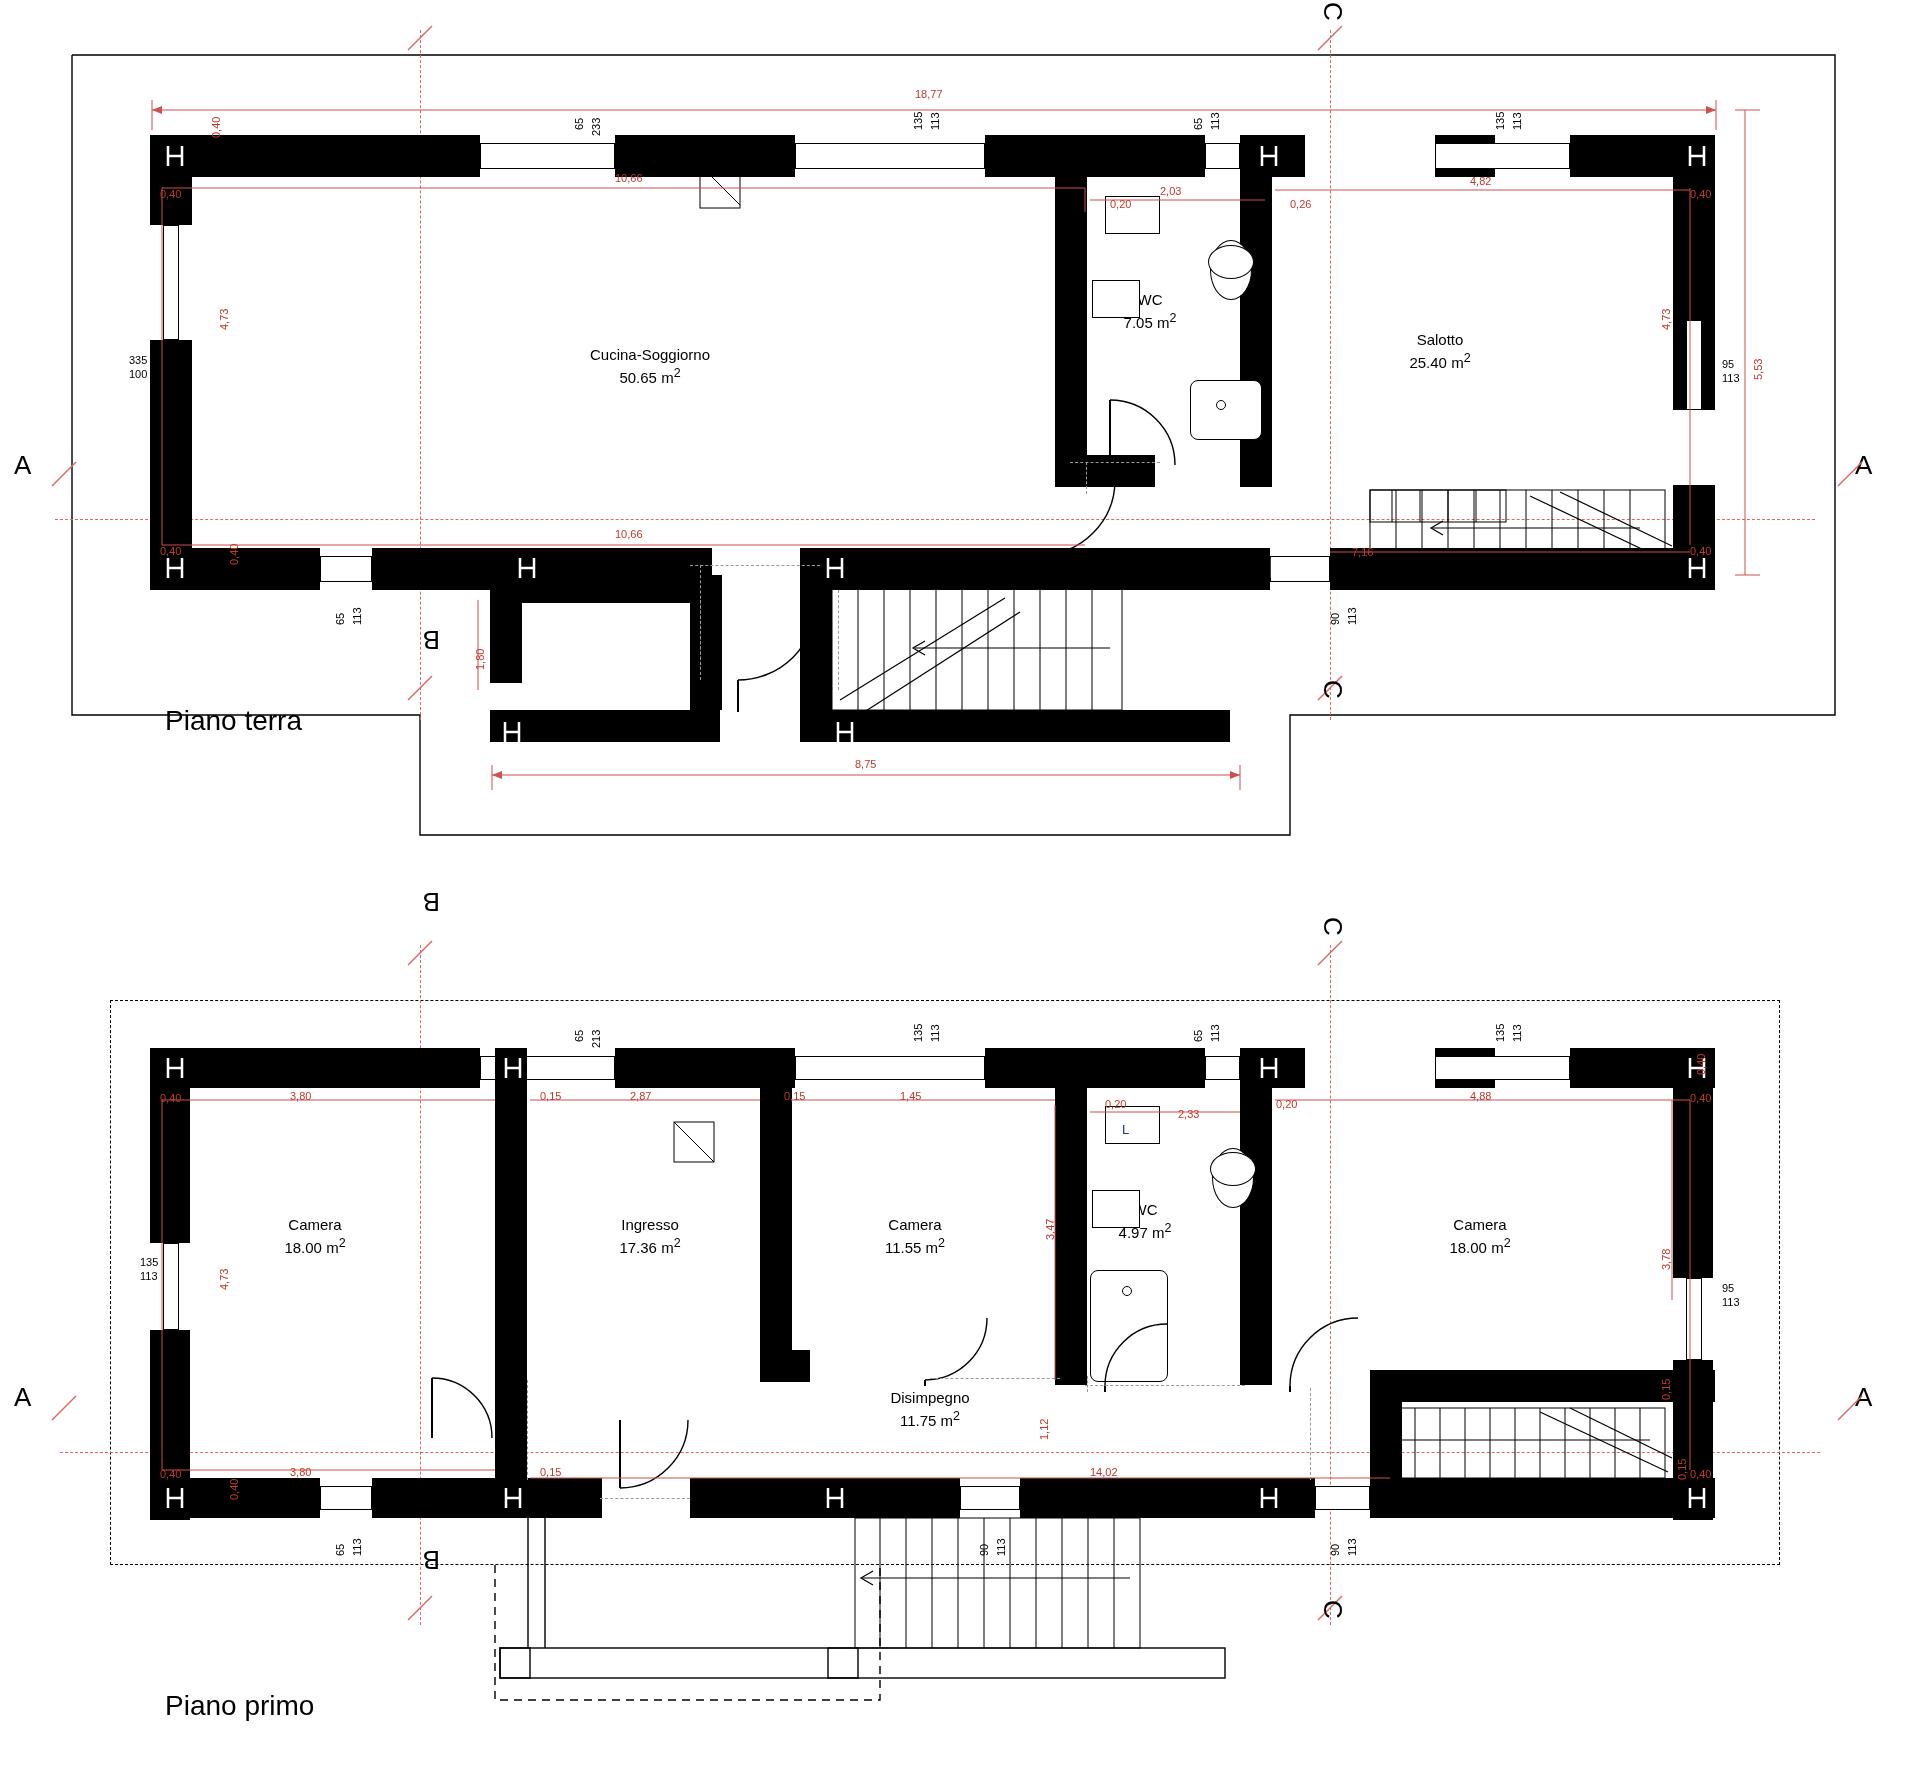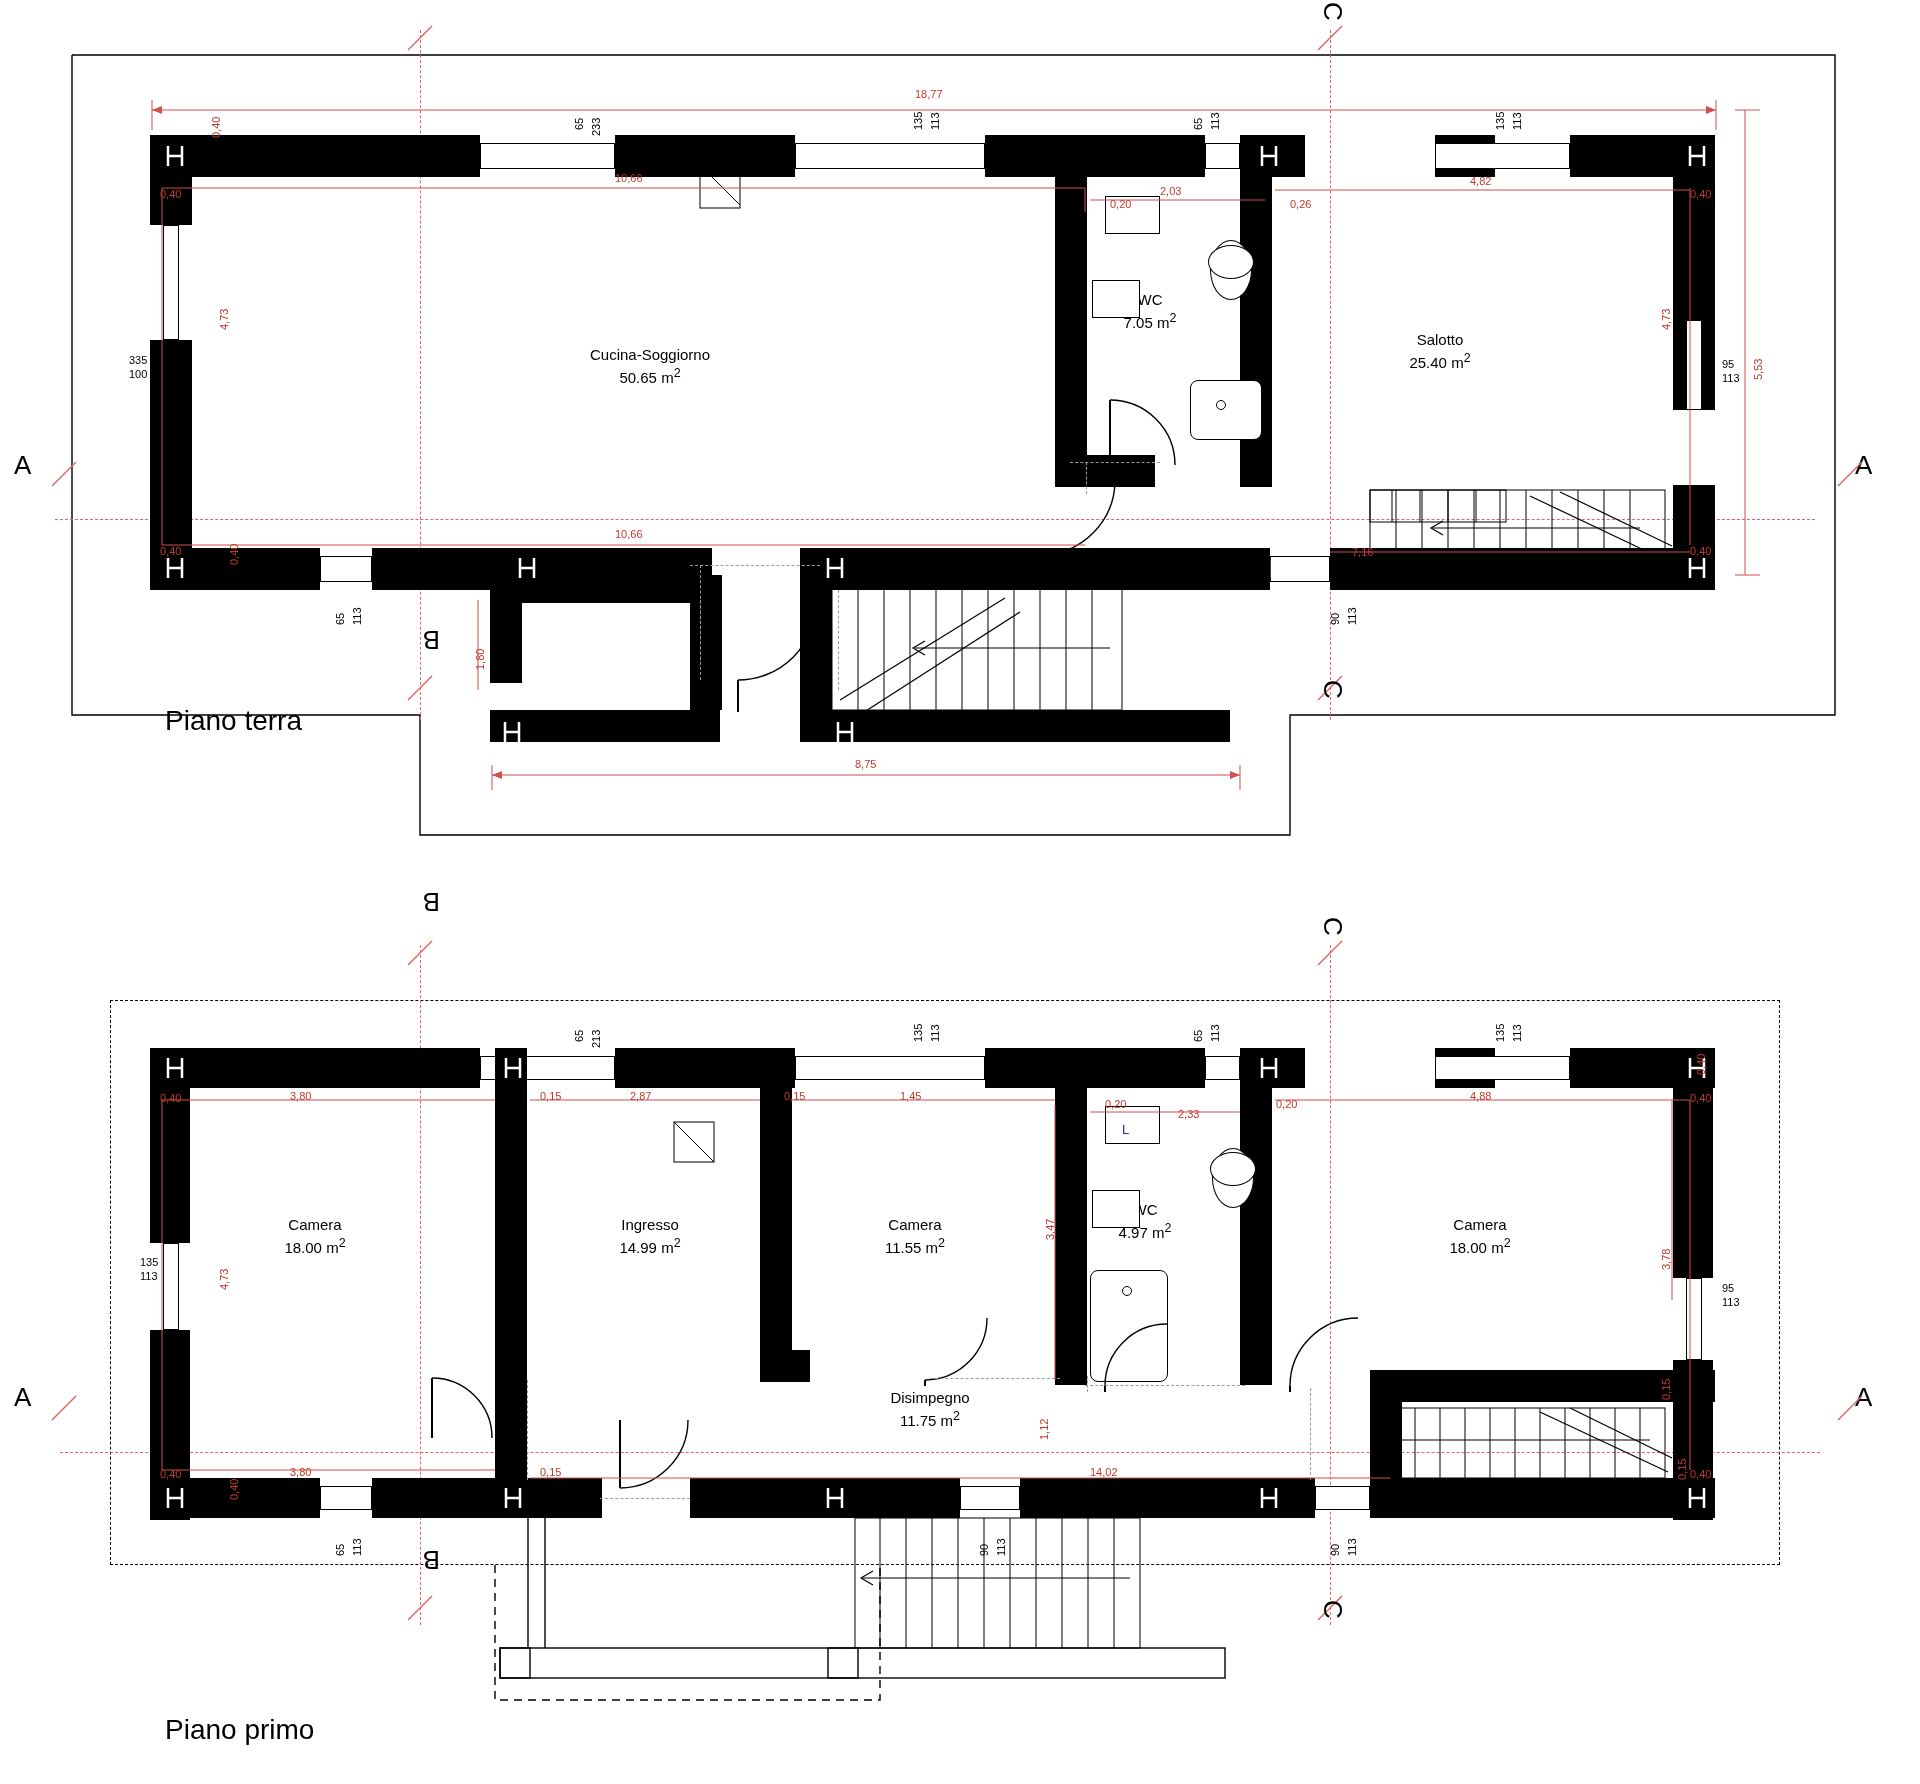--- a/index.html
+++ b/index.html
@@ -342,21 +342,21 @@
         <path d="M1690,1488 v20 M1704,1488 v20 M1690,1498 h14"></path>
       </g>
     </svg>
 
     <div class="roomlabel" style="left:215px;top:1215px;width:200px;">
       <div>Camera</div>
       <div><span>18.00 m</span><sup>2</sup></div>
     </div>
     <div class="roomlabel" style="left:550px;top:1215px;width:200px;">
       <div>Ingresso</div>
-      <div><span>14.99 m</span><sup>2</sup></div>
+      <div><span>17.36 m</span><sup>2</sup></div>
     </div>
     <div class="roomlabel" style="left:815px;top:1215px;width:200px;">
       <div>Camera</div>
       <div><span>11.55 m</span><sup>2</sup></div>
     </div>
     <div class="roomlabel" style="left:1060px;top:1200px;width:170px;">
       <div>WC</div>
       <div><span>4.97 m</span><sup>2</sup></div>
     </div>
     <div class="roomlabel" style="left:1380px;top:1215px;width:200px;">
@@ -494,16 +494,16 @@
     <div class="blk" style="left:140px;top:1270px;">113</div>
     <div class="blk" style="left:1722px;top:1282px;">95</div>
     <div class="blk" style="left:1722px;top:1296px;">113</div>
     <div class="blk" style="left:334px;top:1556px;transform:rotate(-90deg);transform-origin:left top;">65</div>
     <div class="blk" style="left:351px;top:1556px;transform:rotate(-90deg);transform-origin:left top;">113</div>
     <div class="blk" style="left:978px;top:1556px;transform:rotate(-90deg);transform-origin:left top;">90</div>
     <div class="blk" style="left:995px;top:1556px;transform:rotate(-90deg);transform-origin:left top;">113</div>
     <div class="blk" style="left:1329px;top:1556px;transform:rotate(-90deg);transform-origin:left top;">90</div>
     <div class="blk" style="left:1346px;top:1556px;transform:rotate(-90deg);transform-origin:left top;">113</div>
 
-    <div class="floorlabel" style="left:165px;top:1690px;margin-top:24px;">Piano primo</div>
+    <div class="floorlabel" style="left:165px;top:1690px;">Piano primo</div>
   </div>
 
 </div>
 
 </body></html>

